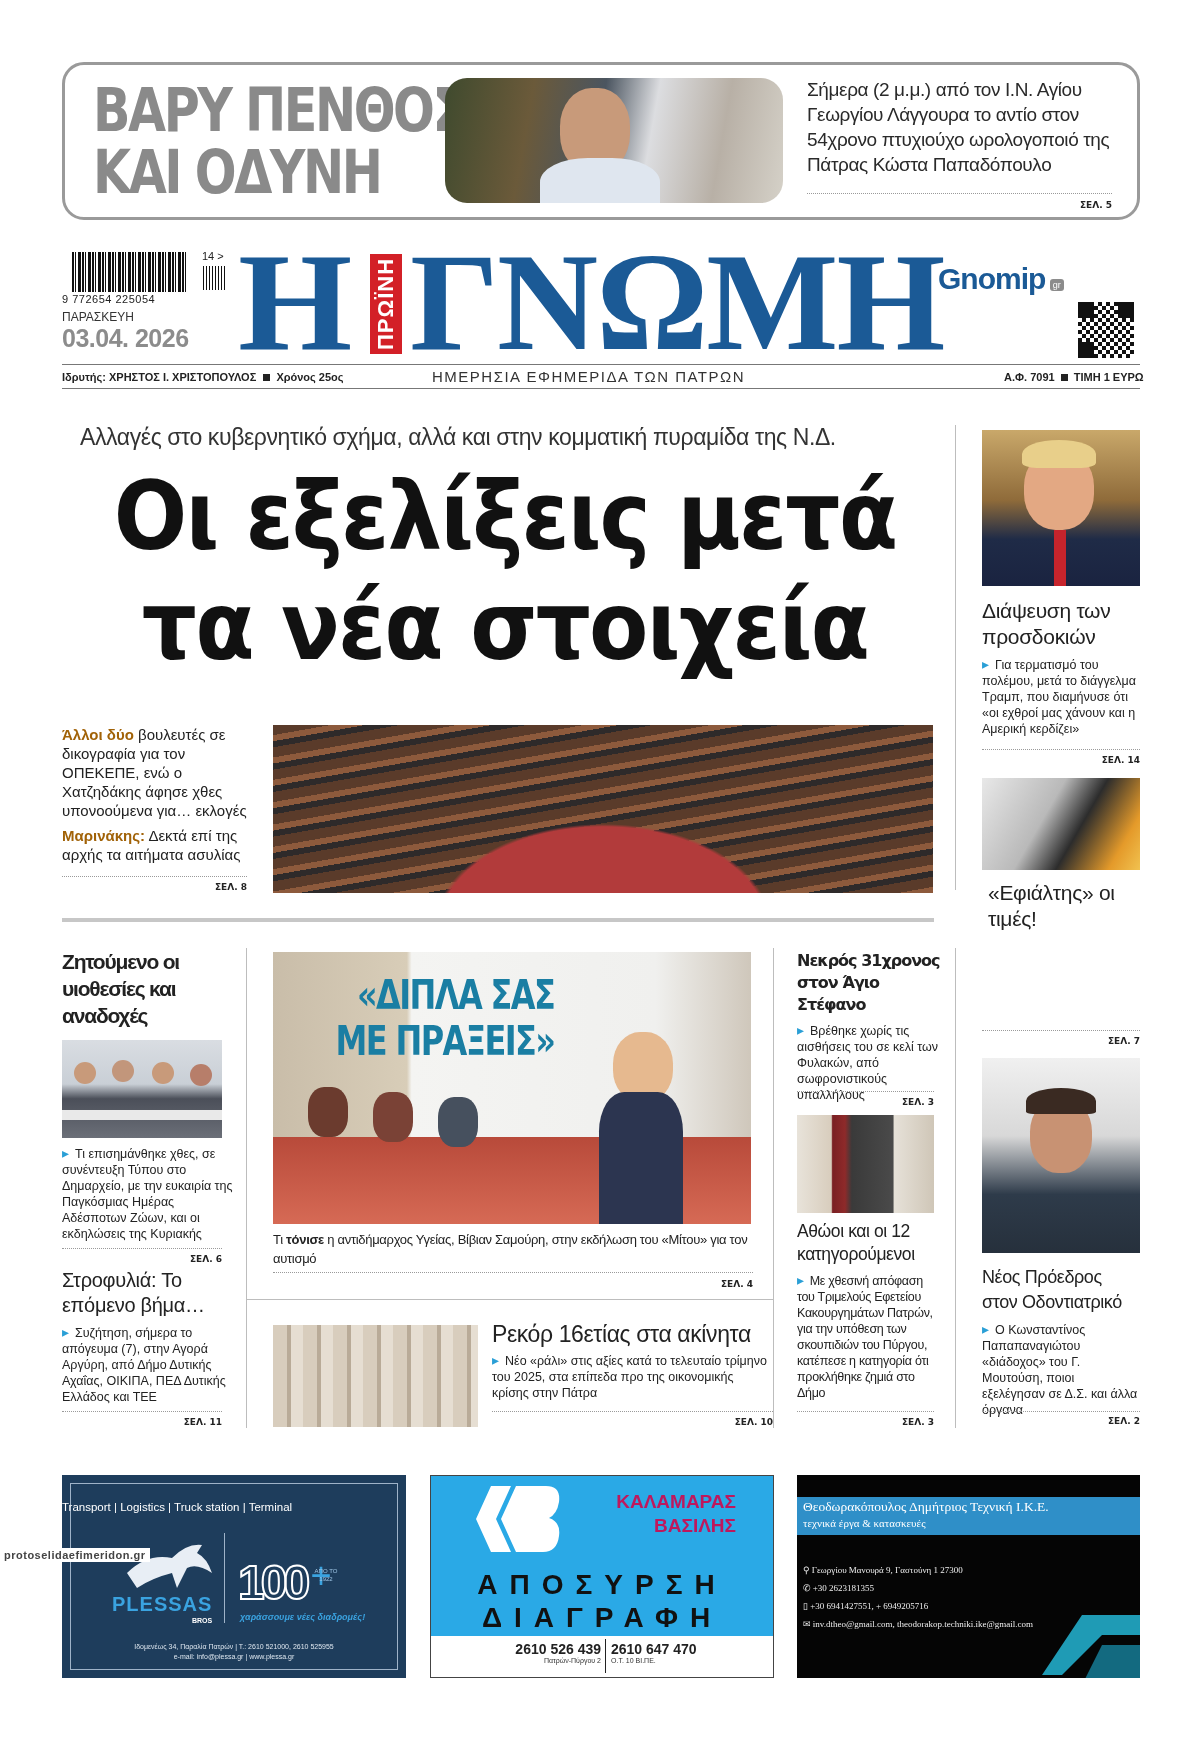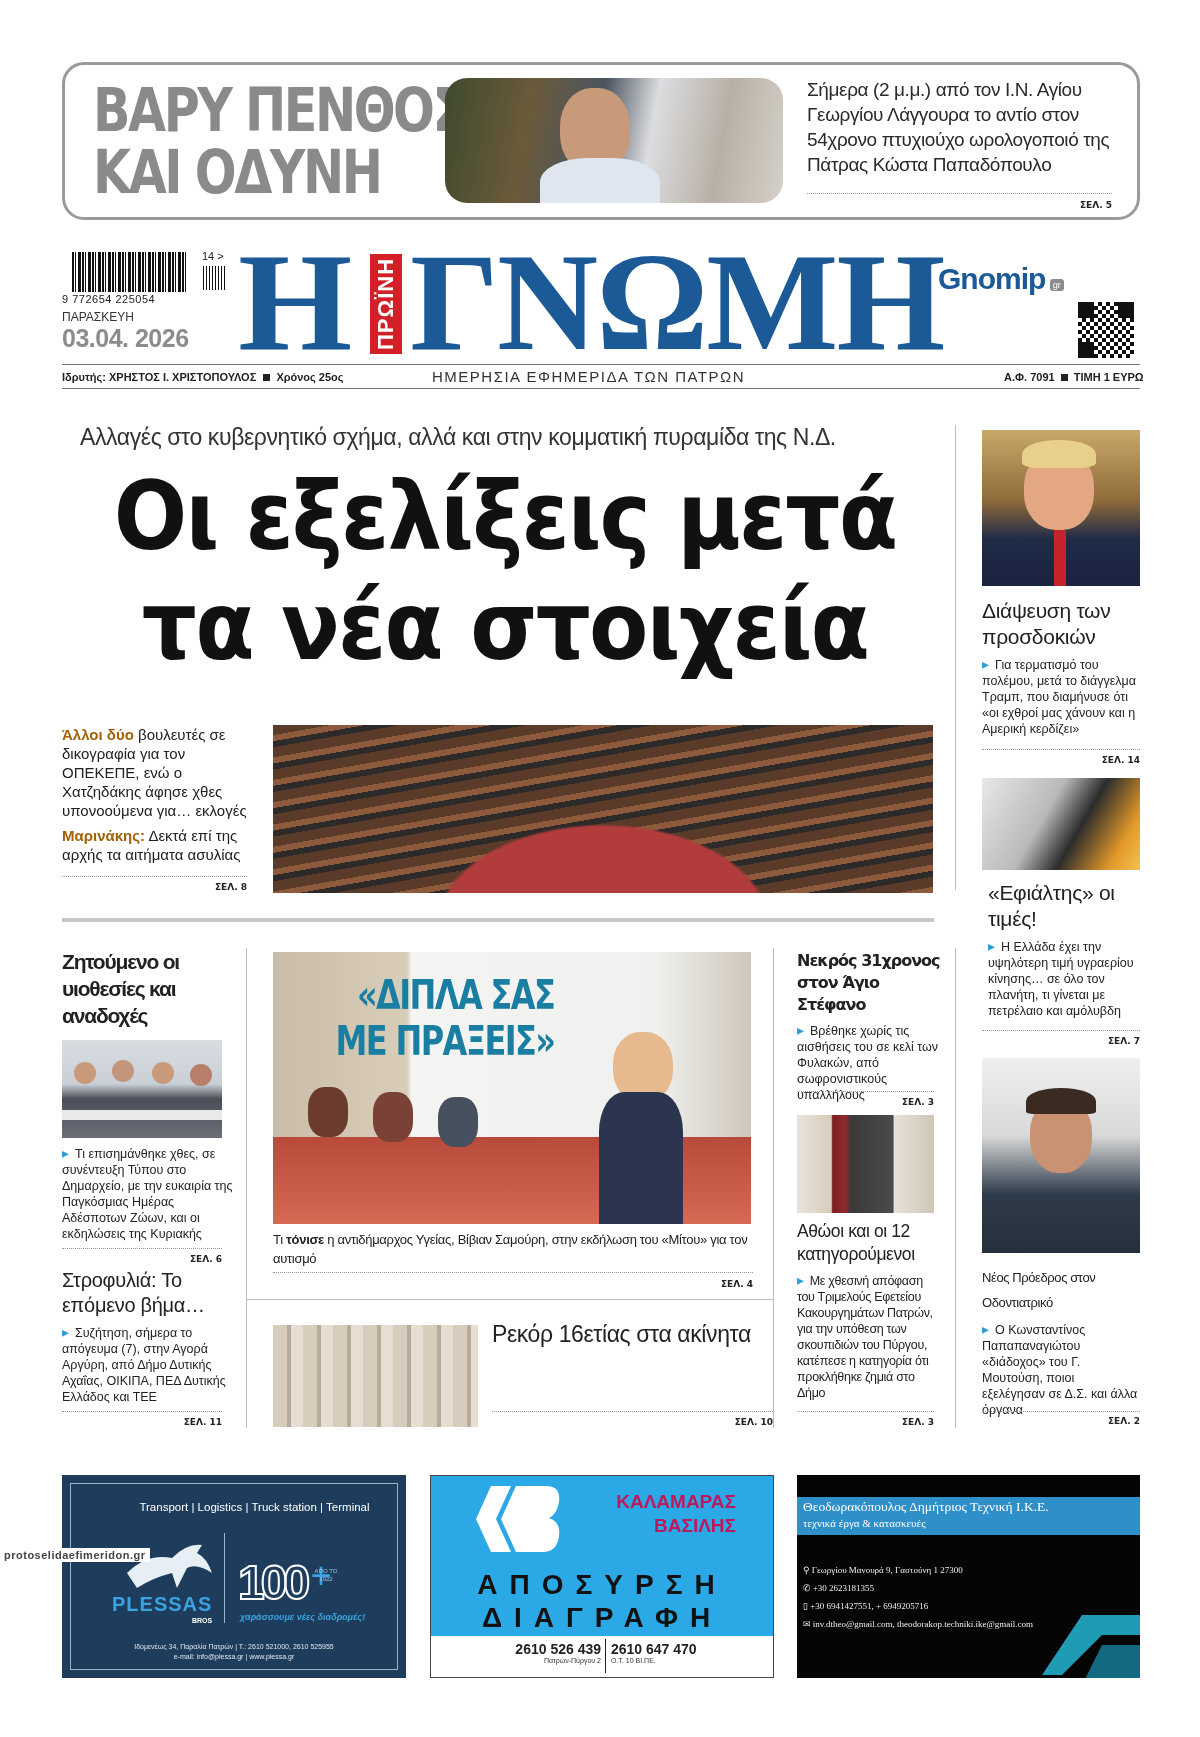--- a/index.html
+++ b/index.html
@@ -104,31 +104,30 @@
 <div class="abs" style="left:982px;top:598px;width:158px;">
   <div style="font-size:21px;line-height:26px;color:#222;letter-spacing:-0.3px;">Διάψευση των προσδοκιών</div>
   <div class="bodytext bullet" style="margin-top:6px;font-size:12.5px;line-height:16px;">Για τερματισμό του πολέμου, μετά το διάγγελμα Τραμπ, που διαμήνυσε ότι «οι εχθροί μας χάνουν και η Αμερική κερδίζει»</div>
 </div>
 <div class="abs dots" style="left:982px;top:749px;width:158px;"></div>
 <div class="abs sel" style="left:982px;top:755px;width:158px;">ΣΕΛ. 14</div>
 
 <div class="abs photo" style="left:982px;top:778px;width:158px;height:92px;background:linear-gradient(120deg,#e8e8e8 0%,#b9b9b9 40%,#2c2c2c 60%,#e49a2a 85%,#f1c250 100%);"></div>
 <div class="abs" style="left:982px;top:880px;width:158px;margin-left:6px;">
   <div style="font-size:21px;line-height:26px;color:#222;letter-spacing:-0.3px;">«Εφιάλτης» οι τιμές!</div>
-  <div class="bodytext bullet" style="margin-top:6px;font-size:12.5px;line-height:16px;">Η Ελλάδα έχει την υψηλότερη τιμή υγραερίου κίνησης… σε όλο τον πλανήτη, τι γίνεται με πετρέλαιο και αμόλυβδη</div>
 </div>
 <div class="abs dots" style="left:982px;top:1030px;width:158px;"></div>
 <div class="abs sel" style="left:982px;top:1036px;width:158px;">ΣΕΛ. 7</div>
 
 <div class="abs photo" style="left:982px;top:1058px;width:158px;height:195px;background:linear-gradient(180deg,#f0f0f0 0%,#d8d8d8 40%,#2e3b4a 70%,#26303c 100%);">
   <div style="position:absolute;left:48px;top:40px;width:62px;height:75px;border-radius:45%;background:#c89273;"></div>
   <div style="position:absolute;left:44px;top:30px;width:70px;height:26px;border-radius:50% 50% 10% 10%;background:#3a2a22;"></div>
 </div>
 <div class="abs" style="left:982px;top:1265px;width:158px;">
-  <div style="font-size:13px;line-height:25px;color:#222;letter-spacing:-0.4px;">Νέος Πρόεδρος στον Οδοντιατρικό</div>
+  <div style="font-size:18px;line-height:25px;color:#222;letter-spacing:-0.4px;">Νέος Πρόεδρος στον Οδοντιατρικό</div>
   <div class="bodytext bullet" style="margin-top:6px;font-size:12.5px;line-height:16px;">Ο Κωνσταντίνος Παπαπαναγιώτου «διάδοχος» του Γ. Μουτούση, ποιοι εξελέγησαν σε Δ.Σ. και άλλα όργανα</div>
 </div>
 <div class="abs dots" style="left:982px;top:1411px;width:158px;"></div>
 <div class="abs sel" style="left:982px;top:1416px;width:158px;">ΣΕΛ. 2</div>
 
 <div class="abs" style="left:62px;top:948px;width:180px;">
   <div style="font-family:Liberation Sans, sans-serif;font-weight:bold;font-size:21px;line-height:27px;color:#222;letter-spacing:-1.2px;width:150px;">Ζητούμενο οι υιοθεσίες και αναδοχές</div>
 </div>
 <div class="abs photo" style="left:62px;top:1040px;width:160px;height:98px;background:linear-gradient(180deg,#d9dde2 0%,#c9cfd6 45%,#4b4f59 60%,#6b6f78 100%);">
   <div style="position:absolute;left:12px;top:22px;width:22px;height:22px;border-radius:50%;background:#c89a7a;"></div>
@@ -170,20 +169,21 @@
 <div class="abs dots" style="left:273px;top:1272px;width:480px;"></div>
 <div class="abs sel" style="left:273px;top:1279px;width:480px;">ΣΕΛ. 4</div>
 
 <div class="abs" style="left:246px;top:1299px;width:527px;height:1px;background:#bdbdbd;"></div>
 
 <div class="abs photo" style="left:273px;top:1325px;width:205px;height:102px;background:
        repeating-linear-gradient(90deg,#d8cdbd 0 14px,#b9ab98 14px 18px,#e6ded2 18px 30px),
        #cfc3b2;"></div>
 <div class="abs" style="left:492px;top:1320px;width:280px;">
   <div style="font-size:23px;line-height:28px;color:#222;letter-spacing:-0.4px;white-space:nowrap;">Ρεκόρ 16ετίας στα ακίνητα</div>
+  <div class="bodytext bullet" style="margin-top:4px;font-size:12.5px;line-height:16px;">Νέο «ράλι» στις αξίες κατά το τελευταίο τρίμηνο του 2025, στα επίπεδα προ της οικονομικής κρίσης στην Πάτρα</div>
 </div>
 <div class="abs dots" style="left:492px;top:1411px;width:281px;"></div>
 <div class="abs sel" style="left:492px;top:1417px;width:281px;">ΣΕΛ. 10</div>
 
 <div class="vline" style="left:773px;top:948px;height:480px;"></div>
 
 <div class="abs" style="left:797px;top:950px;width:145px;">
   <div style="font-family:'DejaVu Sans',sans-serif;font-weight:bold;font-size:16px;line-height:22px;color:#222;letter-spacing:-1px;">Νεκρός 31χρονος στον Άγιο Στέφανο</div>
   <div class="bodytext bullet" style="margin-top:6px;font-size:12.5px;line-height:16px;">Βρέθηκε χωρίς τις αισθήσεις του σε κελί των Φυλακών, από σωφρονιστικούς υπαλλήλους</div>
 </div>
@@ -195,21 +195,21 @@
   <div style="font-size:17.5px;line-height:23px;color:#222;letter-spacing:-0.4px;">Αθώοι και οι 12 κατηγορούμενοι</div>
   <div class="bodytext bullet" style="margin-top:6px;font-size:12.5px;line-height:16px;letter-spacing:-0.3px;">Με χθεσινή απόφαση του Τριμελούς Εφετείου Κακουργημάτων Πατρών, για την υπόθεση των σκουπιδιών του Πύργου, κατέπεσε η κατηγορία ότι προκλήθηκε ζημιά στο Δήμο</div>
 </div>
 <div class="abs dots" style="left:797px;top:1411px;width:137px;"></div>
 <div class="abs sel" style="left:797px;top:1417px;width:137px;">ΣΕΛ. 3</div>
 
 <div class="vline" style="left:955px;top:948px;height:480px;"></div>
 
 <div class="abs" style="left:62px;top:1475px;width:344px;height:203px;background:#1e3d5c;">
   <div class="abs" style="left:8px;top:8px;right:8px;bottom:8px;border:1px solid #9fb3c8;"></div>
-  <div class="abs" style="left:0;top:26px;width:385px;text-align:center;color:#fff;font-size:11.5px;">Transport | Logistics | Truck station | Terminal</div>
+  <div class="abs" style="left:0;top:26px;width:385px;color:#fff;font-size:11.5px;">Transport | Logistics | Truck station | Terminal</div>
   <div class="abs" style="left:55px;top:58px;width:100px;height:58px;">
     <svg width="100" height="58" viewBox="0 0 100 58">
         <path d="M10 40 Q30 20 55 25 Q70 10 85 12 L80 20 Q90 25 95 40 Q80 30 70 35 L60 55 L55 40 Q35 45 20 55 Z" fill="#e8eef5"></path>
       </svg>
   </div>
   <div class="abs" style="left:50px;top:118px;font-weight:bold;font-size:20px;color:#3aa3e0;letter-spacing:1px;">PLESSAS</div>
   <div class="abs" style="left:130px;top:142px;font-weight:bold;font-size:7px;color:#fff;">BROS</div>
   <div class="abs" style="left:162px;top:58px;width:1px;height:90px;background:#9fb3c8;"></div>
   <div class="abs" style="left:176px;top:80px;">
     <span style="font-size:48px;font-weight:bold;color:transparent;-webkit-text-stroke:2px #fff;letter-spacing:-4px;">100</span>

